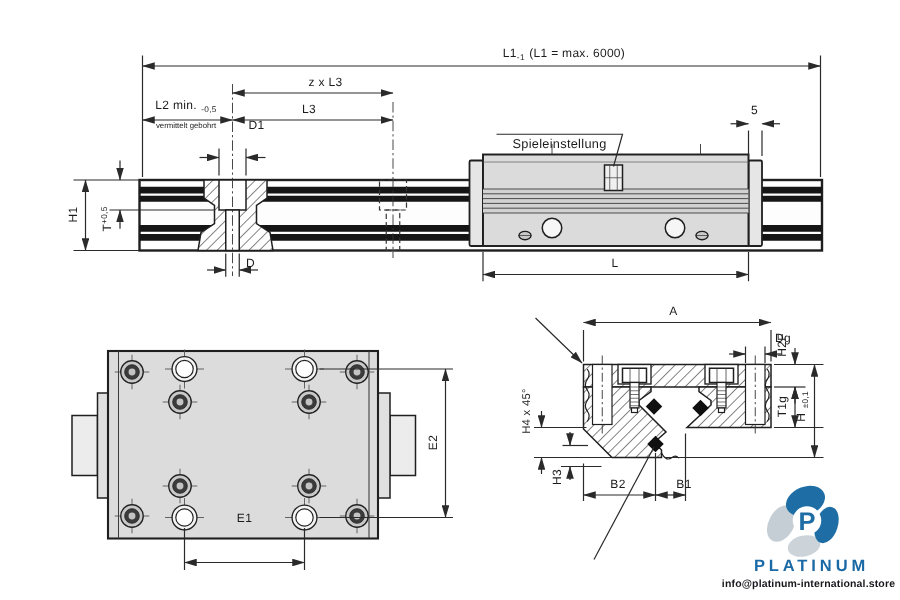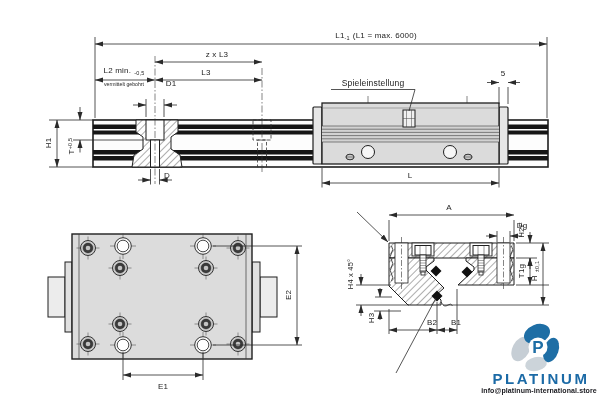--- a/index.html
+++ b/index.html
@@ -7,21 +7,21 @@
             font-family:"Liberation Sans", sans-serif; }
   svg.draw { position:absolute; left:0; top:0; }
   .lbl { position:absolute; transform:translate(-50%,-50%); font-size:8px; color:#1c1c1c;
          white-space:nowrap; letter-spacing:0.2px; line-height:1; }
   .rot { transform:translate(-50%,-50%) rotate(-90deg); }
   .small7 { font-size:7.5px; }
   .subt { font-size:5.5px; vertical-align:-2px; }
   .supt { font-size:5.5px; vertical-align:2.5px; }
   .note { font-size:5.2px; letter-spacing:0; }
   .gap { margin-left:3px; }
-  .brand-name { color:#1b6aa6; font-weight:bold; font-size:15px; letter-spacing:2.6px; }
+  .brand-name { color:#1b6aa6; font-weight:bold; font-size:11px; letter-spacing:2.6px; }
   .brand-email { color:#17171c; font-weight:bold; font-size:7px; letter-spacing:0.1px; }
 </style>
 </head>
 <body>
 
 <div id="canvas">
 
 <svg class="draw" width="600" height="400" viewBox="0 0 600 400">
   <defs>
     <pattern id="hatch" patternUnits="userSpaceOnUse" width="5" height="5" patternTransform="rotate(45)">
@@ -242,36 +242,36 @@
     <text x="2" y="5" text-anchor="middle" font-size="17" font-weight="bold" fill="#1e6ea5" font-family="Liberation Sans, sans-serif">P</text>
   </g>
 </svg>
 
 <span class="lbl" style="left:376px;top:37px"><span>L1</span><span class="subt">-1</span><span class="gap">(L1 = max. 6000)</span></span>
 <span class="lbl" style="left:217px;top:55px">z x L3</span>
 <span class="lbl" style="left:124px;top:72px"><span>L2 min.</span><span class="subt gap">-0,5</span></span>
 <span class="lbl note" style="left:124px;top:85px">vermittelt gebohrt</span>
 <span class="lbl" style="left:206px;top:73px">L3</span>
 <span class="lbl" style="left:171px;top:84px">D1</span>
-<span class="lbl" style="left:373px;top:83px;font-size:8.5px">Spieleinstellung</span>
+<span class="lbl" style="left:373px;top:96px;font-size:8.5px">Spieleinstellung</span>
 <span class="lbl" style="left:503px;top:74px">5</span>
 <span class="lbl rot" style="left:49px;top:143px">H1</span>
 <span class="lbl rot" style="left:72px;top:146px"><span>T</span><span class="supt">+0,5</span></span>
 <span class="lbl" style="left:167px;top:176px">D</span>
 <span class="lbl" style="left:410px;top:176px">L</span>
 
-<span class="lbl" style="left:163px;top:387px">E1</span>
+<span class="lbl" style="left:163px;top:346px">E1</span>
 <span class="lbl rot" style="left:289px;top:295px">E2</span>
 
 <span class="lbl" style="left:449px;top:208px">A</span>
 <span class="lbl" style="left:522px;top:226px">Dg</span>
 <span class="lbl rot" style="left:522px;top:230px">H2F</span>
 <span class="lbl rot" style="left:522px;top:271px">T1g</span>
 <span class="lbl rot" style="left:536px;top:271px"><span>H</span><span class="subt gap">±0,1</span></span>
 <span class="lbl rot small7" style="left:351px;top:274px">H4 x 45°</span>
 <span class="lbl rot" style="left:372px;top:318px">H3</span>
-<span class="lbl" style="left:432px;top:323px">B2</span>
+<span class="lbl" style="left:412px;top:323px">B2</span>
 <span class="lbl" style="left:456px;top:323px">B1</span>
 
 <span class="lbl brand-name" style="left:541px;top:378px">PLATINUM</span>
 <span class="lbl brand-email" style="left:539px;top:390px">info@platinum-international.store</span>
 
 </div>
 
 </body></html>

